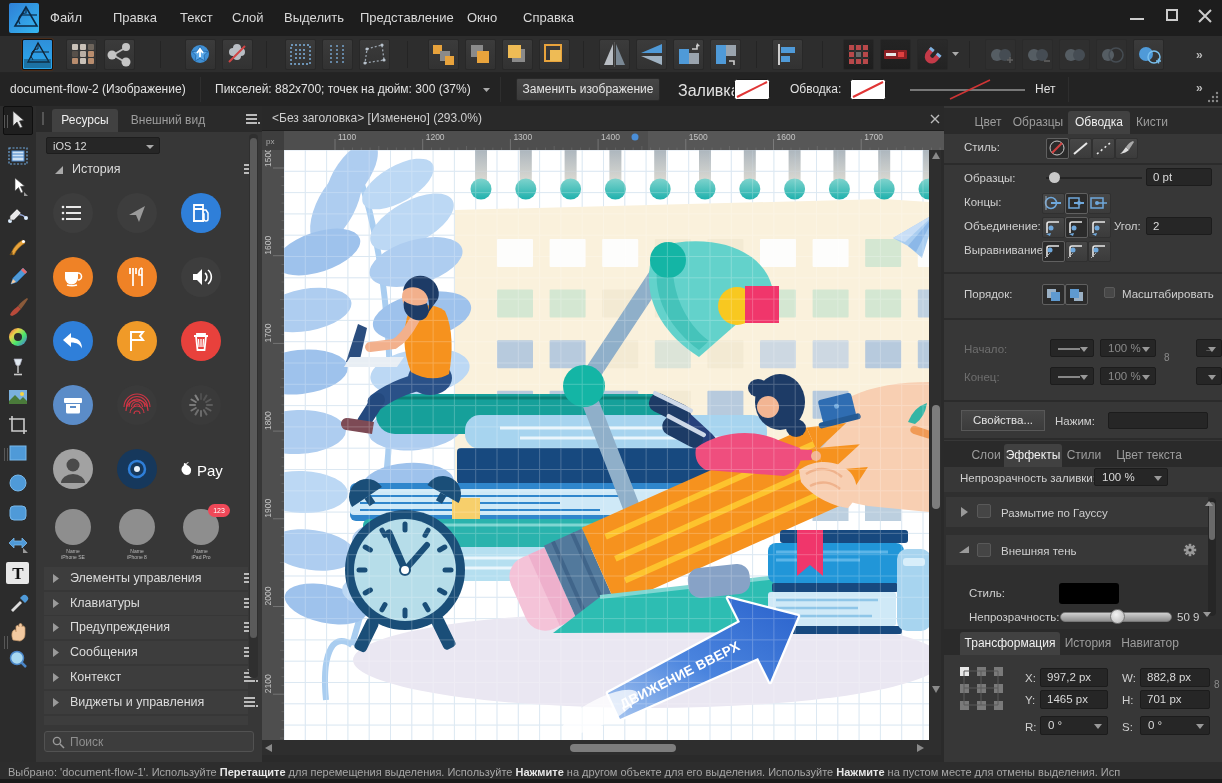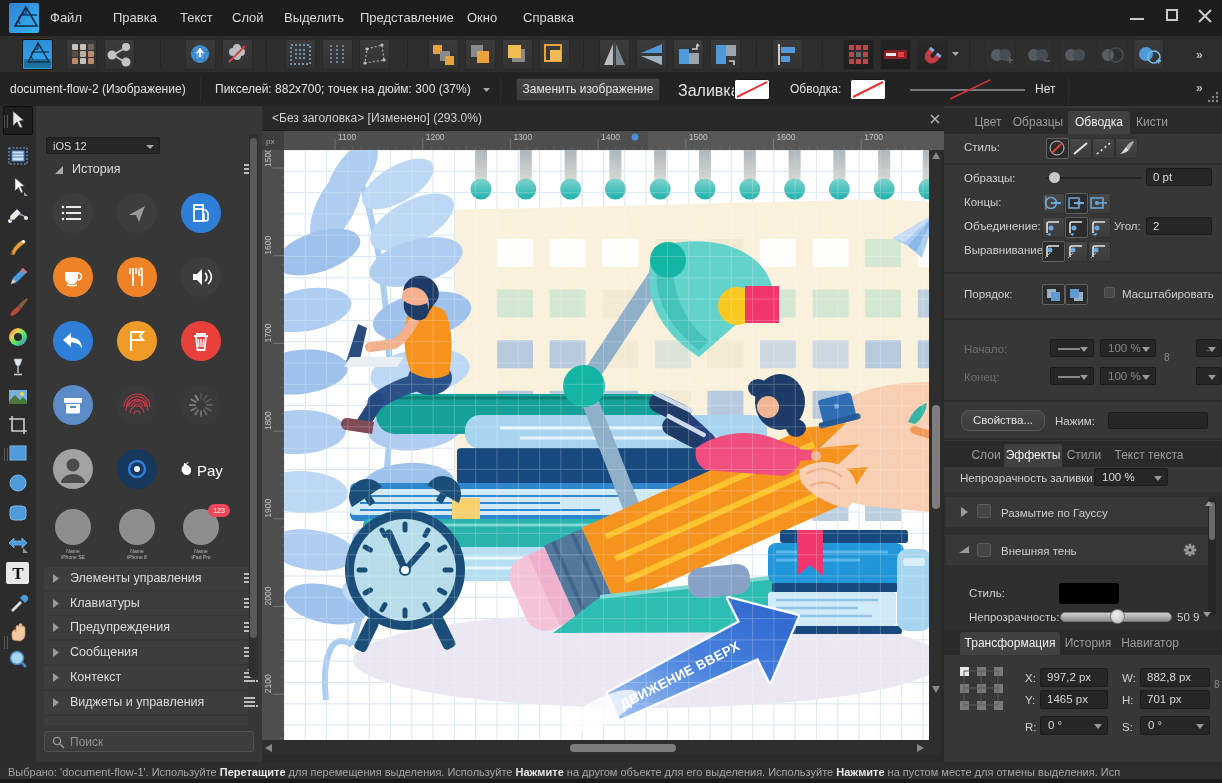--- a/index.html
+++ b/index.html
@@ -342,20 +342,31 @@
     </svg>
     <svg class="abs" style="left:7px;top:514px" width="22" height="22">
       <path d="M6 20 C4 15 5 11 7 10 C9 9 9 11 9 12 L9 7 C9 5 12 5 12 7 L12 5 C12 3 15 3 15 5 L15 7 C15 5 18 6 18 8 L18 14 C18 18 16 20 13 21 Z" fill="#f2c9a0" stroke="#c89a6a" stroke-width="0.7"></path>
     </svg>
     <svg class="abs" style="left:7px;top:542px" width="22" height="22">
       <circle cx="10" cy="10" r="6.5" fill="#a8d8f0" stroke="#4a86c8" stroke-width="1.5"></circle>
       <line x1="14.5" y1="14.5" x2="19" y2="19" stroke="#4a86c8" stroke-width="2.5"></line>
     </svg>
   </div>
 <div class="leftpanel">
+    <div class="lp-tabs">
+      <div class="abs" style="left:6px;top:6px;width:2px;height:13px;border-left:1px solid #555;border-right:1px solid #555"></div>
+      <div class="tab on" style="left:16px;width:66px">Ресурсы</div>
+      <div class="tab" style="left:88px;width:88px">Внешний вид</div>
+      <svg class="abs" style="left:210px;top:8px" width="14" height="11">
+        <rect x="0" y="0" width="11" height="2" fill="#bbb"></rect>
+        <rect x="0" y="4" width="11" height="2" fill="#bbb"></rect>
+        <rect x="0" y="8" width="11" height="2" fill="#bbb"></rect>
+        <rect x="12" y="8" width="2" height="2" fill="#bbb"></rect>
+      </svg>
+    </div>
     <div class="dd" style="left:10px;top:31px;width:114px;height:17px;line-height:16px;padding-left:6px">iOS 12</div>
     <svg class="abs" style="left:18px;top:59px" width="10" height="10">
       <path d="M1 1 L9 1 L1 9 Z" fill="#a9a9a9" transform="rotate(180 5 5)"></path>
     </svg>
     <div class="abs" style="left:36px;top:56px;font-size:12.5px;color:#dcdcdc">История</div>
     <svg class="abs" style="left:208px;top:58px" width="14" height="11">
       <rect x="0" y="0" width="11" height="2" fill="#bbb"></rect>
       <rect x="0" y="4" width="11" height="2" fill="#bbb"></rect>
       <rect x="0" y="8" width="11" height="2" fill="#bbb"></rect>
       <rect x="12" y="8" width="2" height="2" fill="#bbb"></rect>
@@ -1247,30 +1258,30 @@
     <div class="abs" style="left:156px;top:261px;width:56px;height:18px;background:#262626;border:1px solid #1c1c1c;border-radius:2px;color:#8a8a8a;font-size:11.5px;line-height:16px;padding-left:7px">100 %<svg class="abs" style="right:4px;top:7px" width="9" height="7">
         <path d="M0 0 l4 5 4-5z" fill="#999"></path>
       </svg></div>
     <div class="abs" style="left:252px;top:261px;width:26px;height:18px;background:#262626;border:1px solid #1c1c1c;border-radius:2px;color:#8a8a8a;font-size:11.5px;line-height:16px;padding-left:7px">
       <svg class="abs" style="right:4px;top:7px" width="9" height="7">
         <path d="M0 0 l4 5 4-5z" fill="#999"></path>
       </svg>
     </div>
     <div class="abs" style="left:220px;top:246px;color:#8a8a8a;font-size:10px">8</div>
     <div class="abs" style="left:0;top:294px;width:278px;height:2px;background:#2b2b2b"></div>
-    <div class="abs" style="left:17px;top:304px;width:84px;height:21px;background:linear-gradient(#474747,#3b3b3b);border:1px solid #585858;border-radius:8px;color:#e2e2e2;font-size:11.5px;text-align:center;line-height:19px">Свойства...</div>
+    <div class="abs" style="left:17px;top:304px;width:84px;height:21px;background:linear-gradient(#474747,#3b3b3b);border:1px solid #585858;border-radius:0;color:#e2e2e2;font-size:11.5px;text-align:center;line-height:19px">Свойства...</div>
     <div class="lbl " style="left:111px;top:309px">Нажим:</div>
     <div class="abs" style="left:164px;top:306px;width:100px;height:17px;background:#262626;border:1px solid #1c1c1c;border-radius:2px;color:#dadada;font-size:11.5px;line-height:15px;padding-left:6px"></div>
     <div class="abs" style="left:0;top:332px;width:278px;height:2px;background:#2b2b2b"></div>
     <div class="abs" style="left:0;top:335px;width:278px;height:26px;background:#2a2a2a"></div>
     <div class="abs" style="left:-940px;top:342px;width:4px;height:13px;border-left:1px solid #585858;border-right:1px solid #585858"></div>
     <div class="tab" style="left:22px;top:338px;width:40px">Слои</div>
     <div class="tab on" style="left:60px;top:338px;width:58px">Эффекты</div>
     <div class="tab" style="left:118px;top:338px;width:44px">Стили</div>
-    <div class="tab" style="left:162px;top:338px;width:86px">Текст текста</div>
+    <div class="tab" style="left:162px;top:338px;width:86px">Цвет текста</div>
     <div class="lbl " style="left:16px;top:366px">Непрозрачность заливки:</div>
     <div class="abs" style="left:150px;top:362px;width:74px;height:18px;background:#262626;border:1px solid #1c1c1c;border-radius:2px;color:#dadada;font-size:11.5px;line-height:16px;padding-left:7px">100 %<svg class="abs" style="right:4px;top:7px" width="9" height="7">
         <path d="M0 0 l4 5 4-5z" fill="#999"></path>
       </svg></div>
     <div class="abs" style="left:0;top:386px;width:278px;height:137px;background:#2f2f2f"></div>
     <div class="abs" style="left:2px;top:391px;width:262px;height:30px;background:#383838"></div>
     <svg class="abs" style="left:16px;top:400px" width="9" height="12">
       <path d="M1 1 L8 6 L1 11z" fill="#9a9a9a"></path>
     </svg>
     <div class="abs" style="left:33px;top:398px;width:14px;height:14px;background:#454545;border:1px solid #595959;border-radius:2px"></div>

